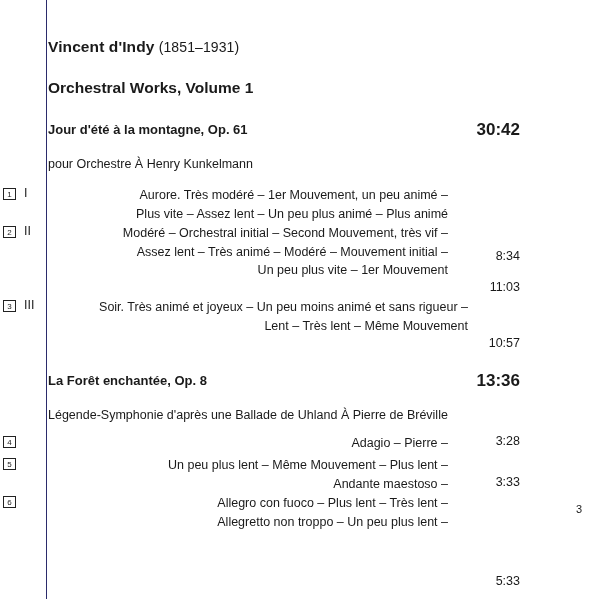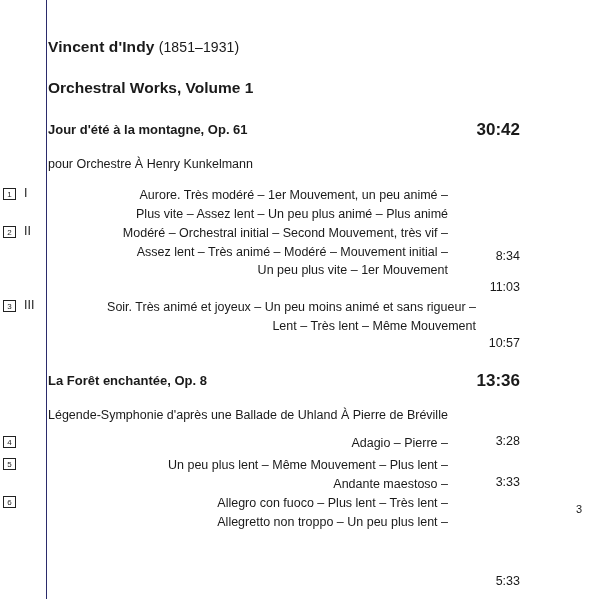--- a/index.html
+++ b/index.html
@@ -175,21 +175,21 @@
       <span class="line">Modéré – Orchestral initial – Second Mouvement, très vif –</span>
       <span class="line">Assez lent – Très animé – Modéré – Mouvement initial –</span>
       <span class="line">Un peu plus vite – 1er Mouvement</span>
     </span>
     <span class="trackdur" style="top:56px;">11:03</span>
   </div>
 
   <div class="track" style="top:298px;">
     <span class="tracknum">3</span>
     <span class="roman">III</span>
-    <span class="tracktext" style="width:420px;padding-left:8px;">
+    <span class="tracktext" style="width:420px;">
       <span class="line">Soir. Très animé et joyeux – Un peu moins animé et sans rigueur –</span>
       <span class="line">Lent – Très lent – Même Mouvement</span>
     </span>
     <span class="trackdur" style="top:38px;">10:57</span>
   </div>
 
   <div class="work" style="top:371px;">
     <span class="work-title">La Forêt enchantée, Op. 8</span>
     <span class="work-duration">13:36</span>
     <div class="work-sub">

